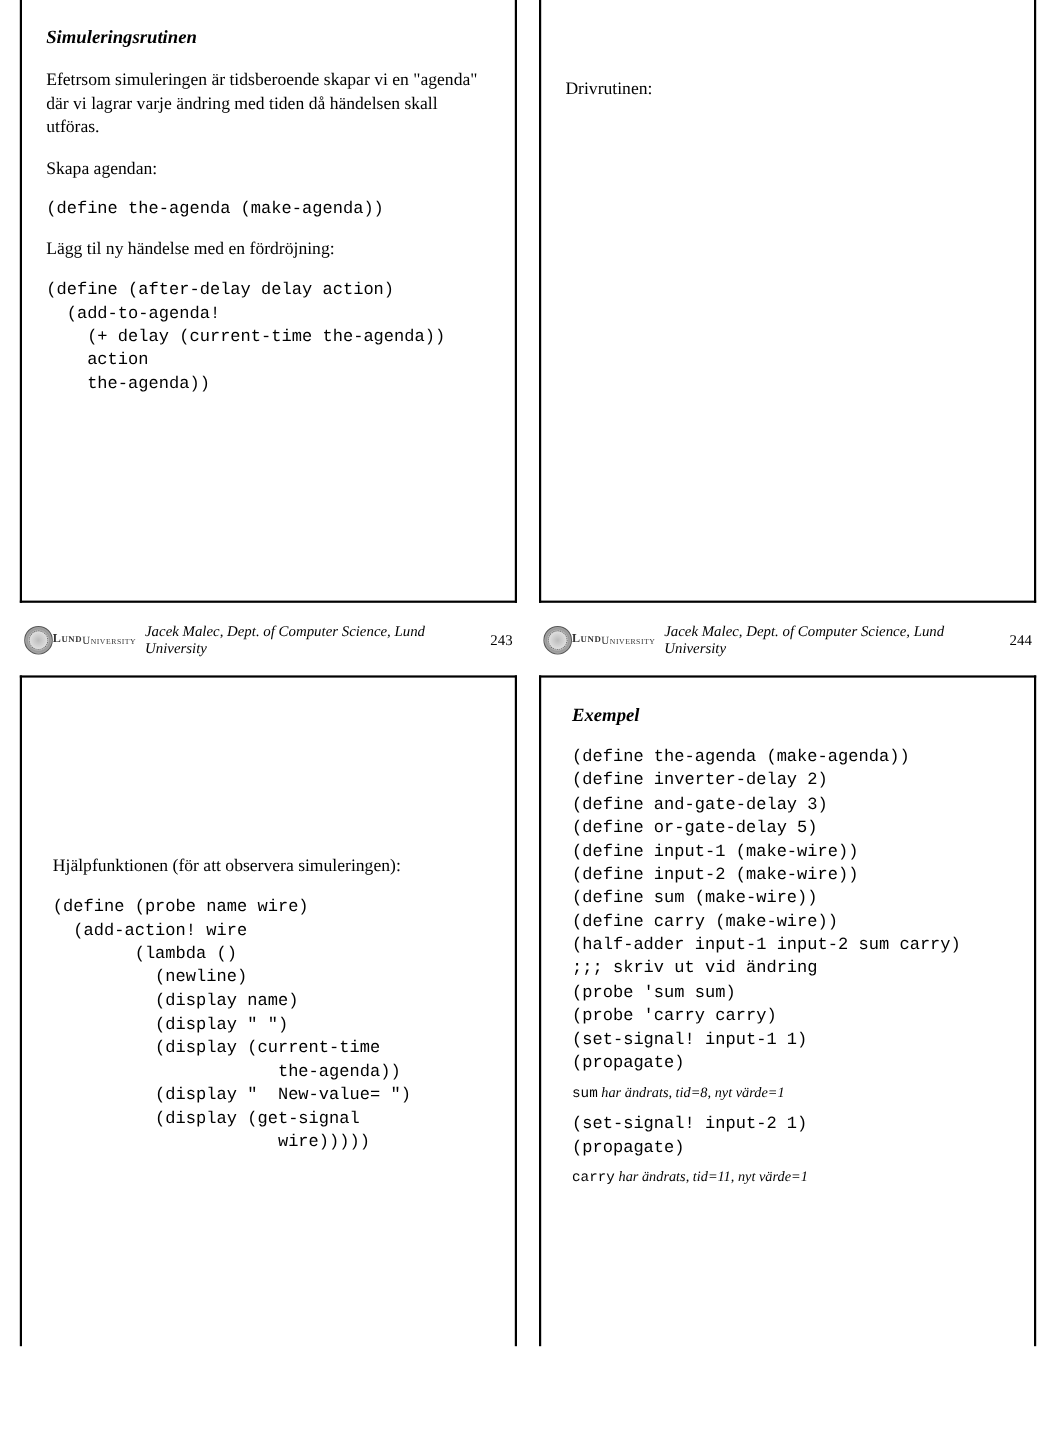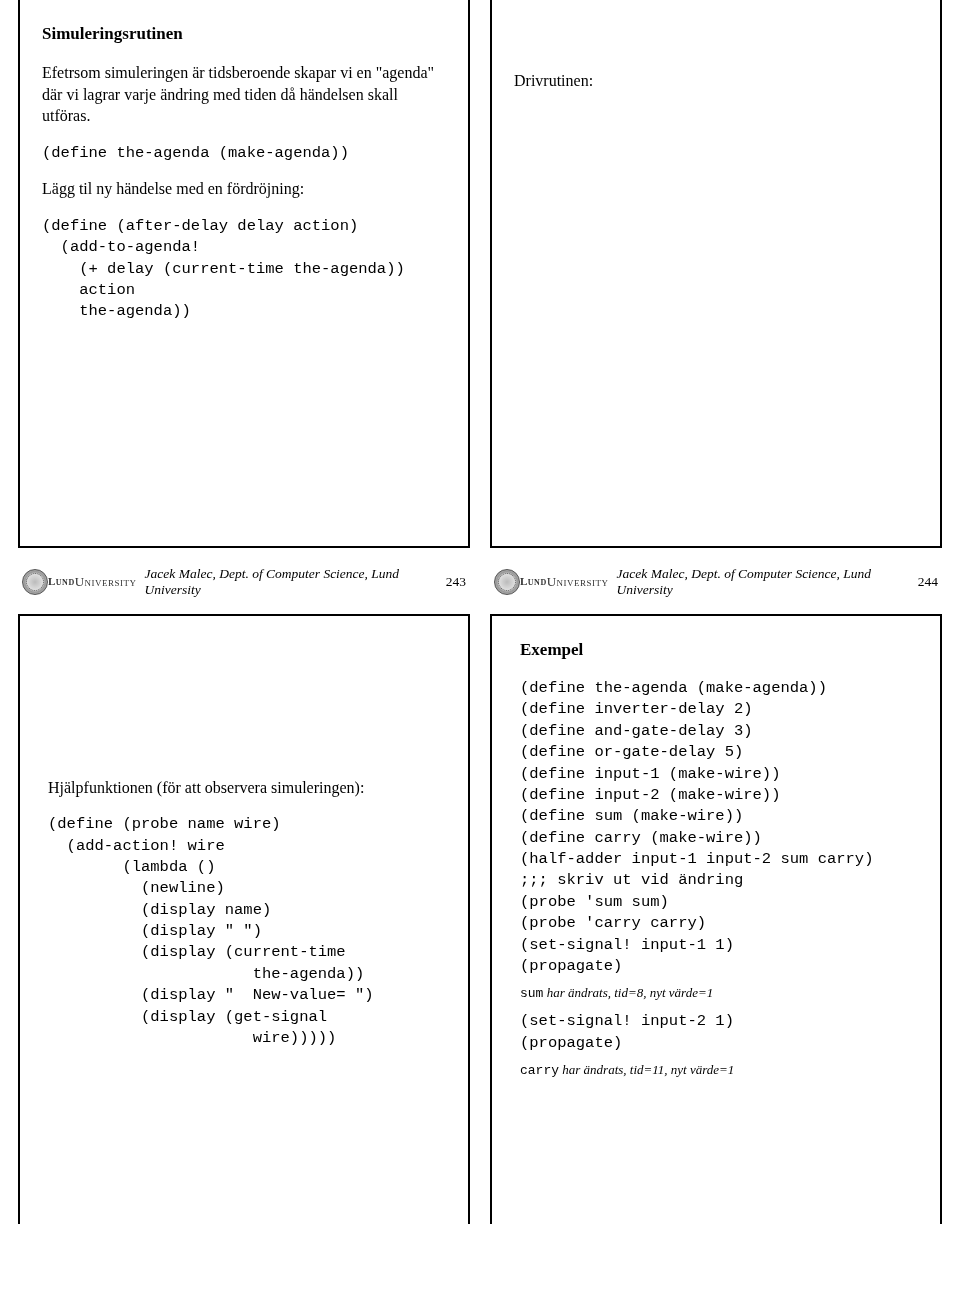--- a/index.html
+++ b/index.html
@@ -30,20 +30,21 @@
     min-height: 610px;
     border-bottom: none;
     padding-left: 28px;
   }
   .top-row { padding: 0 18px 10px 18px; }
   .bot-row { padding: 10px 18px 0 18px; }
   h2.title {
     font-weight: bold;
     font-size: 17px;
     margin-bottom: 18px;
+    font-style: italic;
   }
   p.para {
     font-size: 16px;
     line-height: 1.35;
     margin-bottom: 16px;
   }
   pre.code {
     font-family: "Courier New", Courier, monospace;
     font-size: 15.5px;
     line-height: 1.38;
@@ -100,34 +101,35 @@
     font-variant: small-caps;
     font-style: normal;
     font-size: 11px;
     letter-spacing: 0.5px;
     font-weight: bold;
     color: #333;
   }
   .univ-txt {
     font-variant: small-caps;
     font-style: normal;
-    font-size: 13px;
+    font-size: 10px;
     letter-spacing: 0.5px;
     color: #333;
   }
   .slide4 pre.code { margin-bottom: 8px; }
   .slide3 { display: flex; flex-direction: column; justify-content: center; }
 </style>
 </head>
 <body>
 
 <div class="grid top-row">
   <div class="slide">
     <h2 class="title">Simuleringsrutinen</h2>
     <p class="para">Efetrsom simuleringen är tidsberoende skapar vi en "agenda" där vi lagrar varje ändring med tiden då händelsen skall utföras.</p>
+    <p class="para">Skapa agendan:</p>
     <pre class="code">(define the-agenda (make-agenda))</pre>
     <p class="para">Lägg til ny händelse med en fördröjning:</p>
     <pre class="code">(define (after-delay delay action)
   (add-to-agenda!
     (+ delay (current-time the-agenda))
     action
     the-agenda))</pre>
   </div>
 
   <div class="slide">

